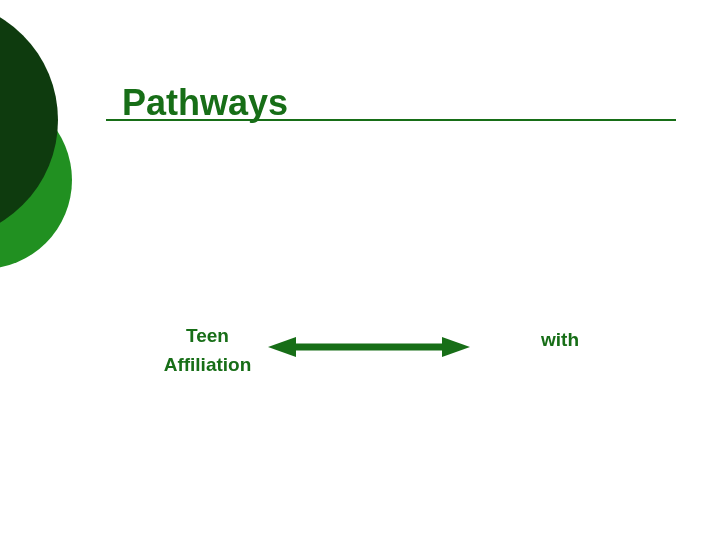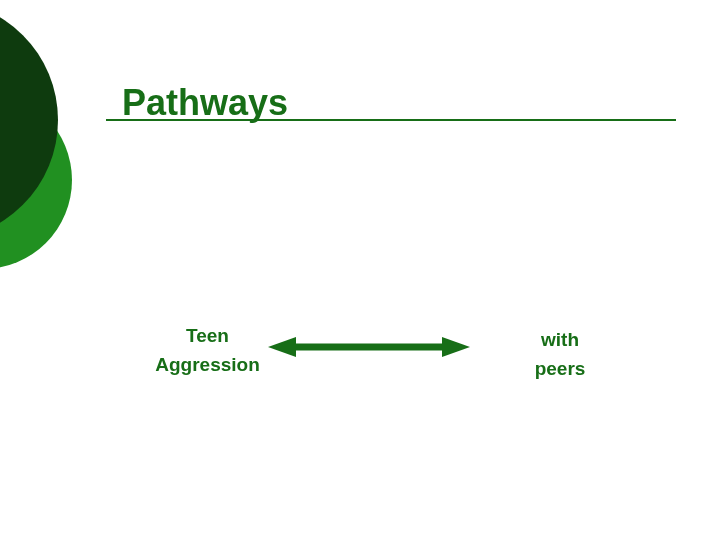--- a/index.html
+++ b/index.html
@@ -91,27 +91,26 @@
 <div class="slide">
 
   <div class="circle circle-light"></div>
   <div class="circle circle-dark"></div>
 
   <h1 class="slide-title">Pathways</h1>
   <div class="title-rule"></div>
 
   <div class="diagram-node node-left">
     <div>Teen</div>
-    <div>Aggression</div>
+    <div>Affiliation</div>
   </div>
 
   <svg class="arrow-svg" viewBox="0 0 214 32" aria-hidden="true">
     <rect x="28" y="12.5" width="158" height="7" fill="currentColor"></rect>
     <polygon points="6,16 34,6 34,26" fill="currentColor"></polygon>
     <polygon points="208,16 180,6 180,26" fill="currentColor"></polygon>
   </svg>
 
   <div class="diagram-node node-right">
     <div>with</div>
-    <div>peers</div>
   </div>
 
 </div>
 
 </body></html>

